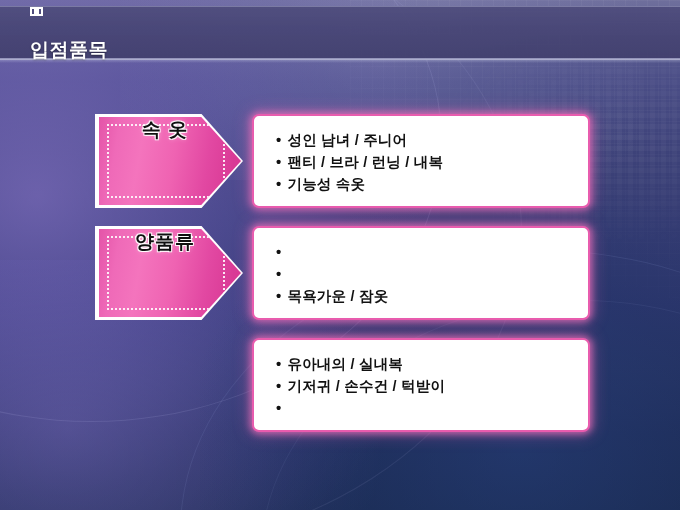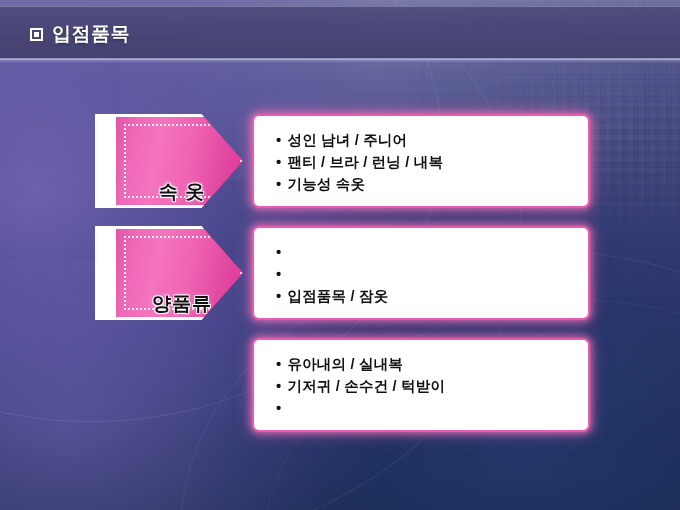--- a/index.html
+++ b/index.html
@@ -142,22 +142,23 @@
     width: 100%;
     height: 4px;
     background: linear-gradient(to bottom, rgba(225,228,248,0.35), rgba(225,228,248,0));
   }
   .header-inner {
     position: absolute;
     left: 30px;
     top: 0;
     height: 54px;
     display: flex;
-    align-items: center;
-    gap: 9px;
+    align-items: flex-start;
+    gap: 21px;
+    flex-direction: column;
   }
   .sq-icon {
     width: 13px;
     height: 13px;
     border: 2px solid #ffffff;
     box-sizing: border-box;
     display: flex;
     align-items: center;
     justify-content: center;
   }
@@ -201,35 +202,35 @@
     top: 0;
     width: 148px;
     height: 94px;
     -webkit-clip-path: polygon(0% 0%, 72% 0%, 100% 50%, 72% 100%, 0% 100%);
     clip-path: polygon(0% 0%, 72% 0%, 100% 50%, 72% 100%, 0% 100%);
     background: #ffffff;
     filter: drop-shadow(2px 3px 3px rgba(0,0,0,0.35));
   }
   .tag-inner {
     position: absolute;
-    left: 21px;
+    left: 4px;
     top: 3px;
     width: 142px;
     height: 88px;
     -webkit-clip-path: polygon(0% 0%, 72% 0%, 100% 50%, 72% 100%, 0% 100%);
     clip-path: polygon(0% 0%, 72% 0%, 100% 50%, 72% 100%, 0% 100%);
     background: linear-gradient(100deg,
       #e454a8 0%,
       #ef6ab8 14%,
       #f474bd 30%,
       #ef63b2 52%,
       #e248a2 74%,
       #d5338f 100%);
     display: flex;
-    align-items: flex-end;
+    align-items: flex-start;
     justify-content: flex-start;
   }
   .tag-dots {
     position: absolute;
     left: 8px;
     top: 7px;
     width: 118px;
     height: 74px;
     border: 2px dotted rgba(255,255,255,0.88);
     -webkit-clip-path: polygon(0% 0%, 100% 0%, 100% 100%, 0% 100%);
@@ -355,21 +356,21 @@
       <div class="panel">
         <ul>
           <li>
               <span class="dot">•</span>
             </li>
           <li>
               <span class="dot">•</span>
             </li>
           <li>
               <span class="dot">•</span>
-              <span>입점품목 / 잠옷</span>
+              <span>목욕가운 / 잠옷</span>
             </li>
         </ul>
       </div>
     </div>
 
     <div class="row row-2">
       <div class="panel">
         <ul>
           <li>
               <span class="dot">•</span>

